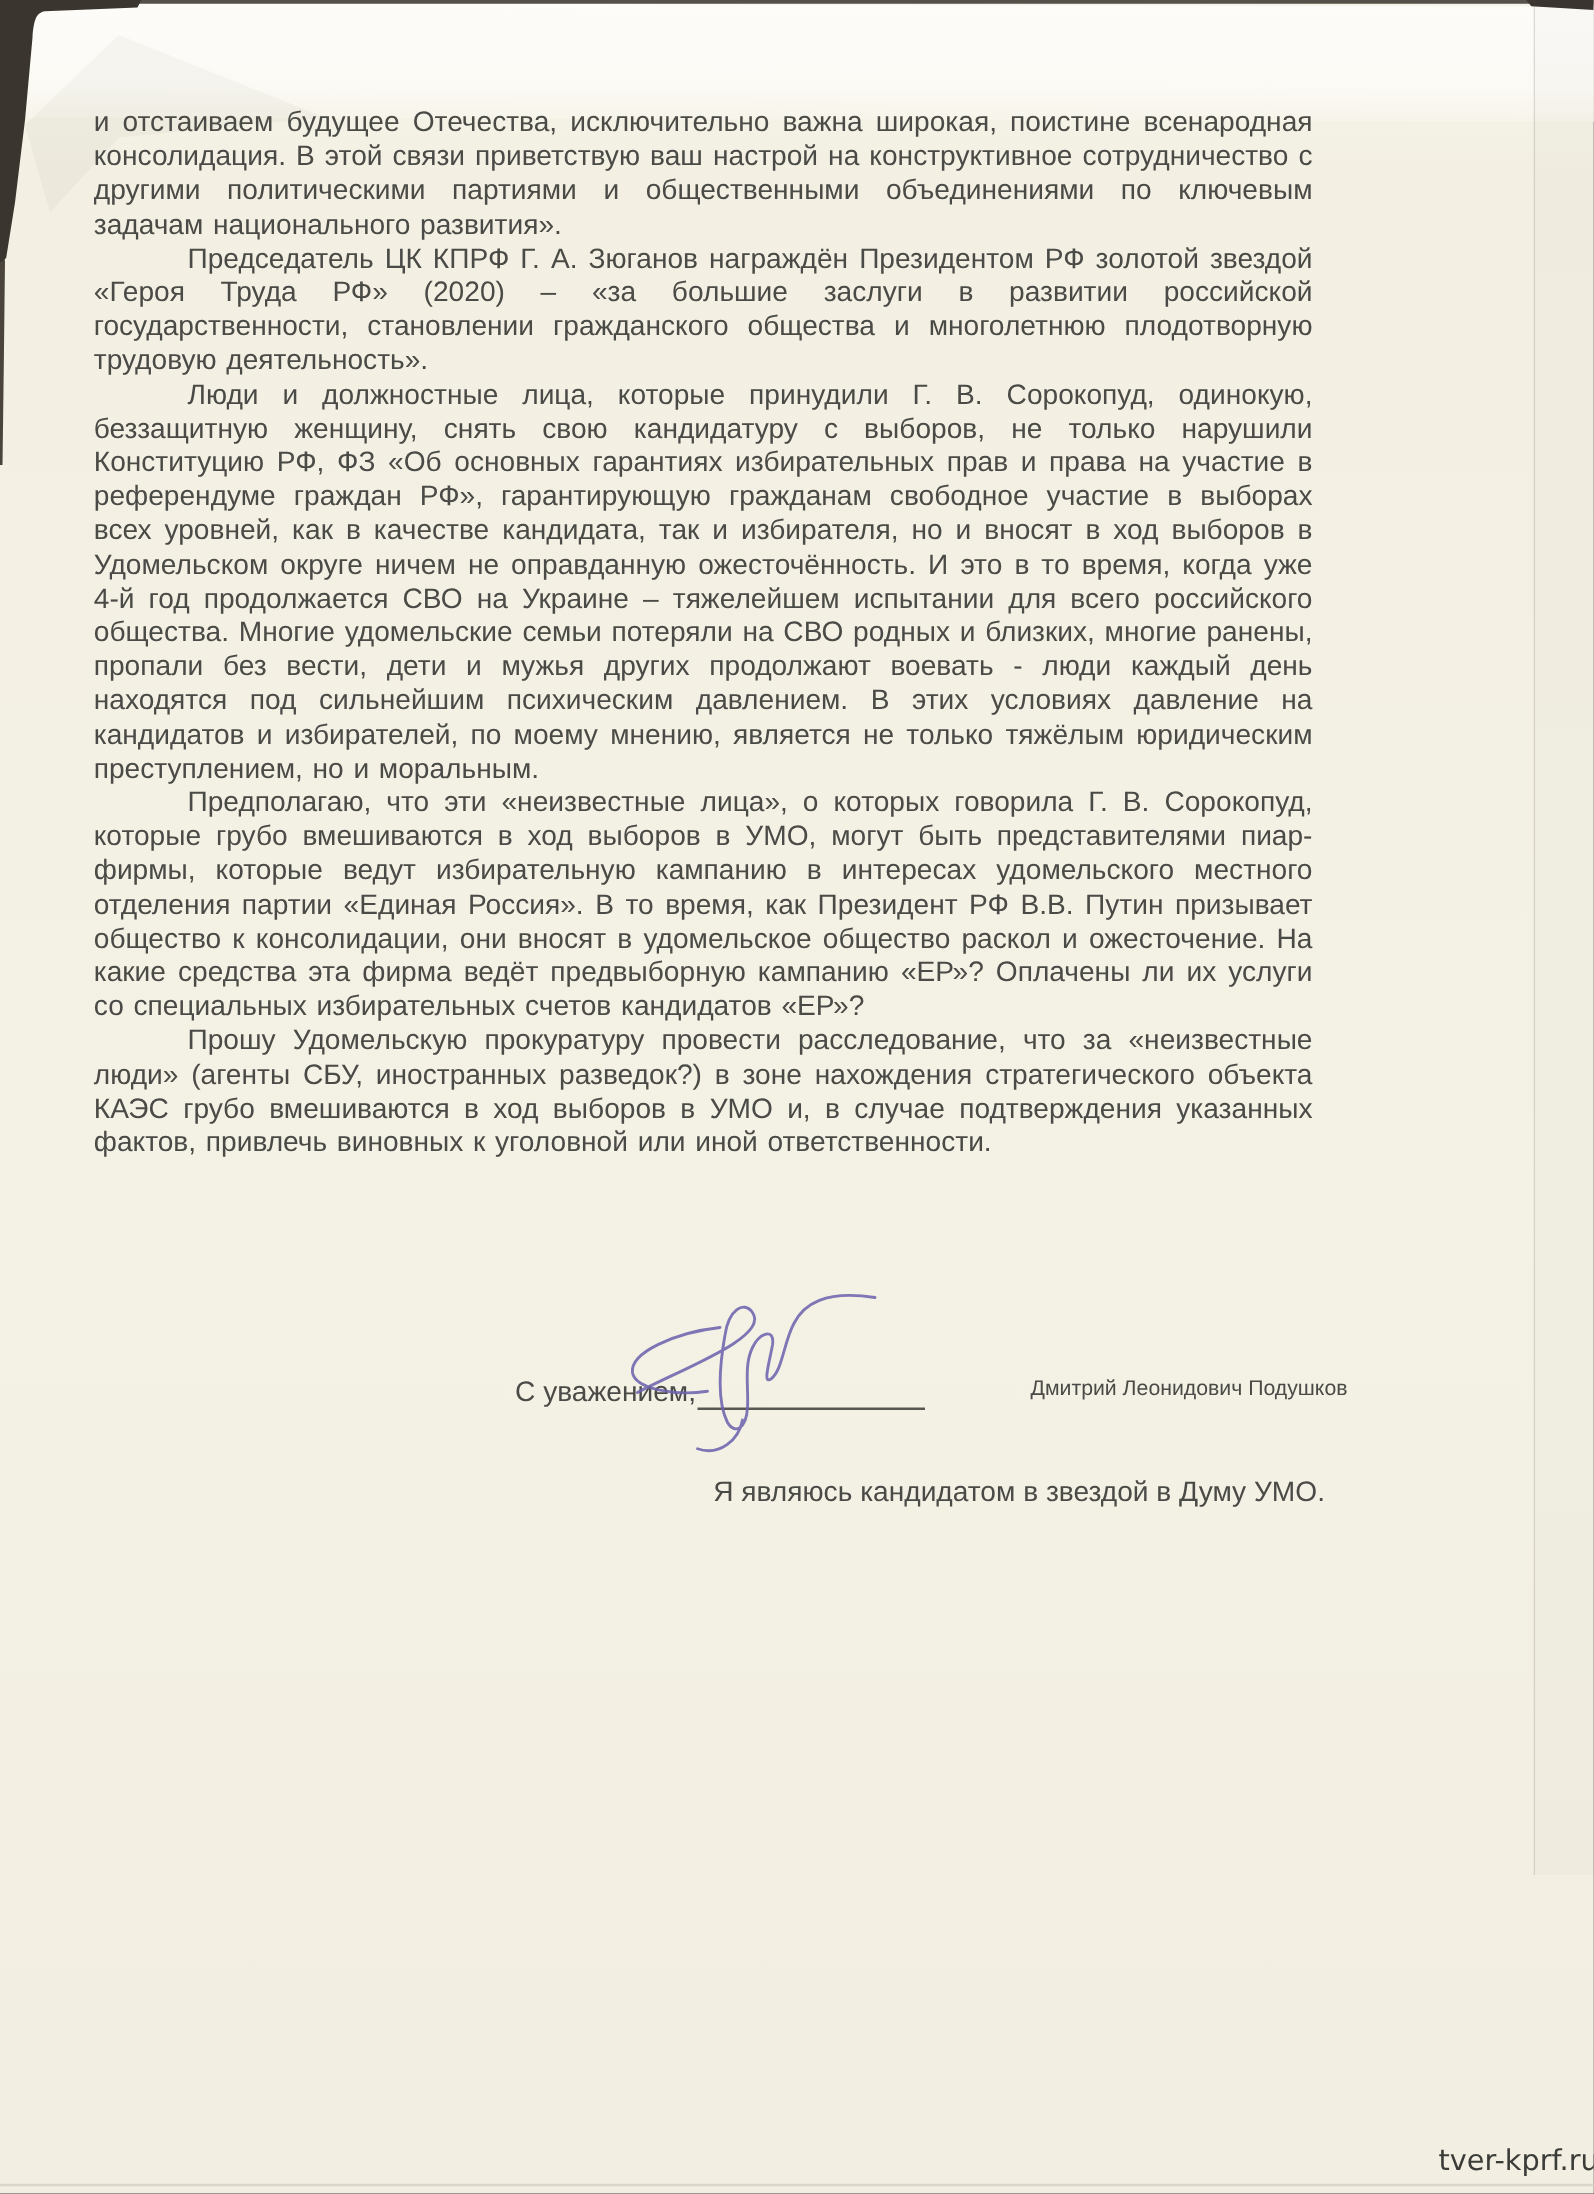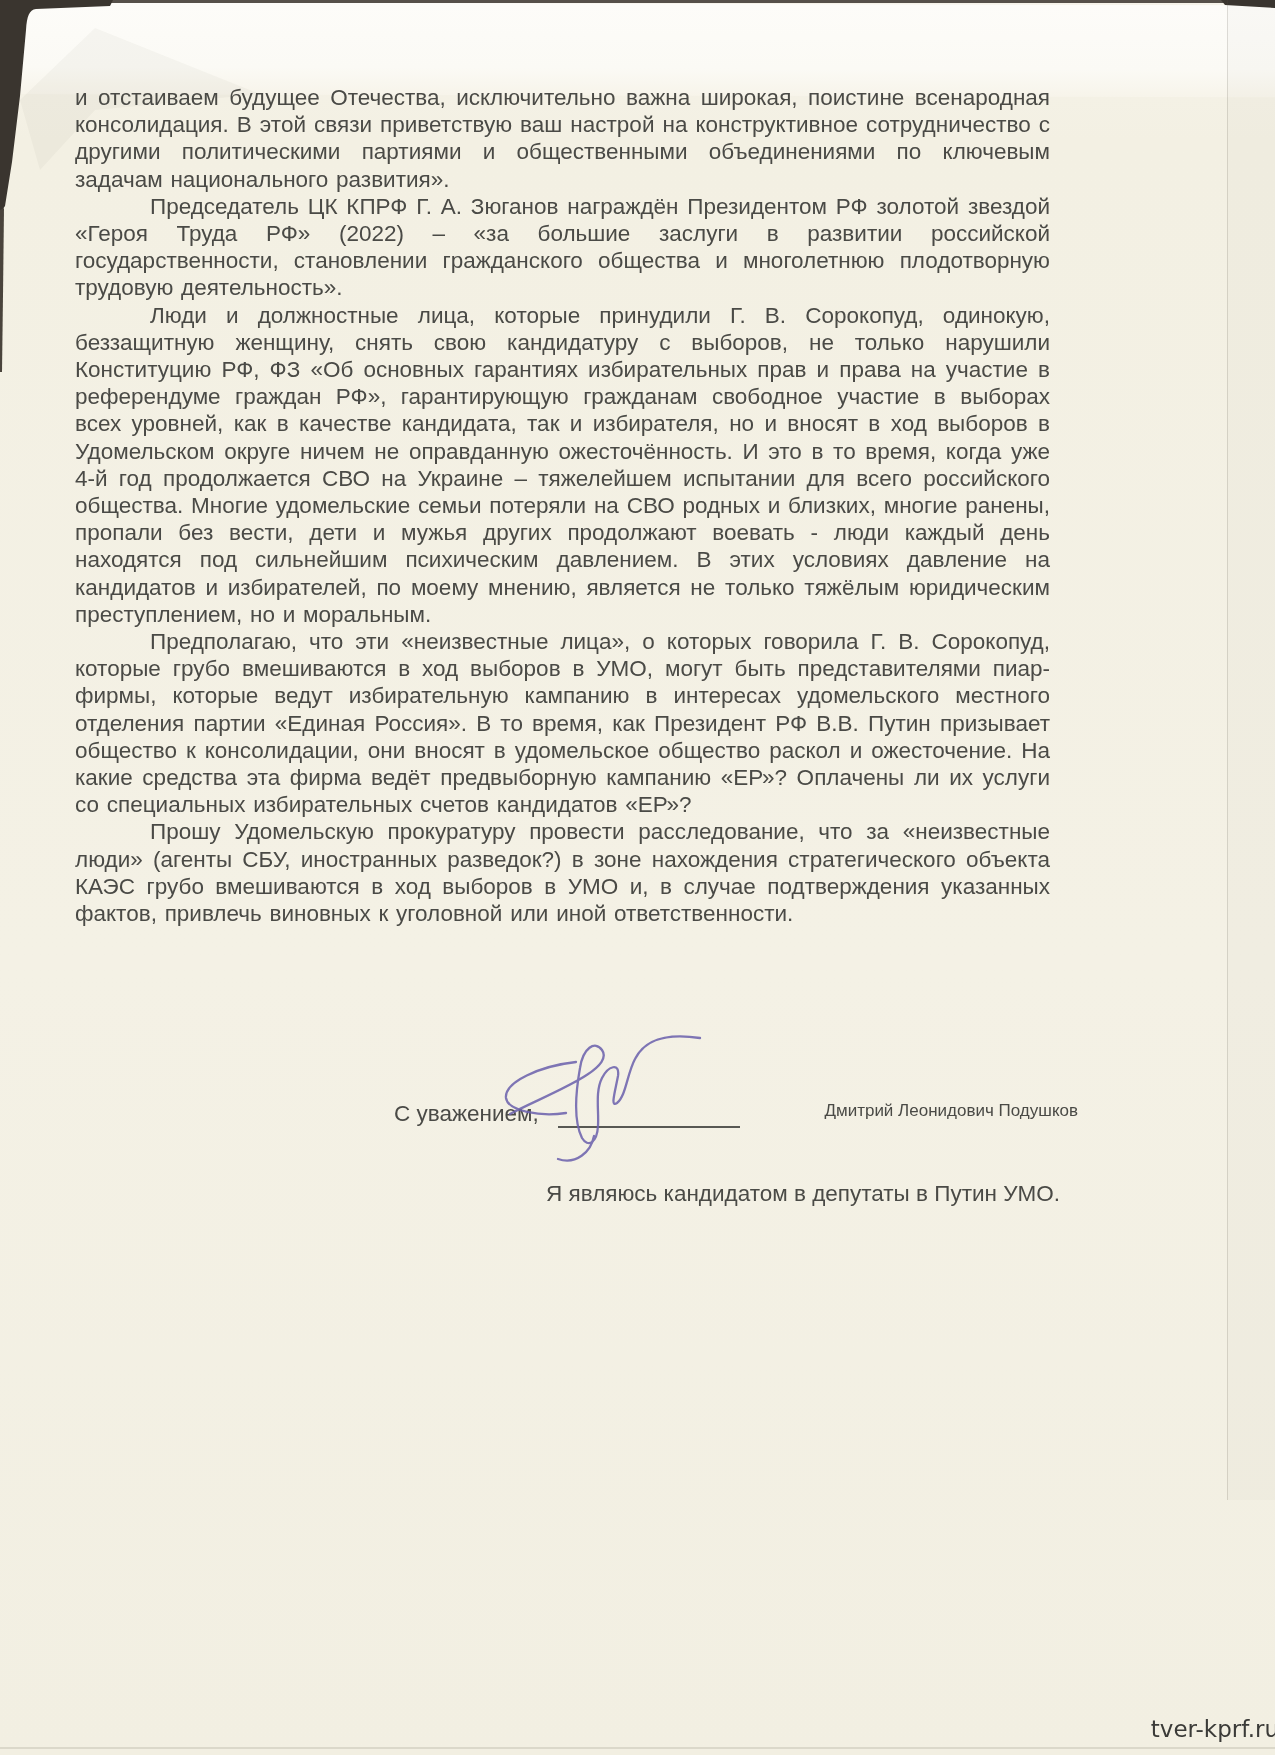--- a/index.html
+++ b/index.html
@@ -65,21 +65,21 @@
     font-size: 22.5px;
     line-height: 27.2px;
     text-align: justify;
     word-spacing: 1.5px;
   }
   .letter-body p { margin: 0; text-indent: 75px; }
   .letter-body p.no-indent { text-indent: 0; }
 
   .closing-salutation {
     position: absolute;
-    left: 394px; top: 1101px;
+    left: 412px; top: 1101px;
     font-size: 22.5px;
     white-space: nowrap;
   }
   .signature-line {
     position: absolute;
     left: 558px; top: 1126px;
     width: 182px; height: 0;
     border-top: 2px solid #585853;
   }
   .closing-signatory {
@@ -127,37 +127,37 @@
     <path d="M0,0 L113,0 L110,6 L36,9 C29,10 27,16 26,30 L20,96 L12,162 L5,206 L0,213 Z" fill="#3a352f"></path>
     <path d="M0,210 L4,208 L3,295 L2,372 L0,372 Z" fill="#4a443c"></path>
     <path d="M1221,0 L1275,0 L1275,8 L1225,5 Z" fill="#3a352f"></path>
   </svg>
 
   <div class="right-crease"></div>
   <div class="bottom-edge"></div>
 
   <main class="letter-body">
     <p class="no-indent">и отстаиваем будущее Отечества, исключительно важна широкая, поистине всенародная консолидация. В этой связи приветствую ваш настрой на конструктивное сотрудничество с другими политическими партиями и общественными объединениями по ключевым задачам национального развития».</p>
-    <p>Председатель ЦК КПРФ Г. А. Зюганов награждён Президентом РФ золотой звездой «Героя Труда РФ» (2022) – «за большие заслуги в развитии российской государственности, становлении гражданского общества и многолетнюю плодотворную трудовую деятельность».</p>
+    <p>Председатель ЦК КПРФ Г. А. Зюганов награждён Президентом РФ золотой звездой «Героя Труда РФ» (2020) – «за большие заслуги в развитии российской государственности, становлении гражданского общества и многолетнюю плодотворную трудовую деятельность».</p>
     <p>Люди и должностные лица, которые принудили Г. В. Сорокопуд, одинокую, беззащитную женщину, снять свою кандидатуру с выборов, не только нарушили Конституцию РФ, ФЗ «Об основных гарантиях избирательных прав и права на участие в референдуме граждан РФ», гарантирующую гражданам свободное участие в выборах всех уровней, как в качестве кандидата, так и избирателя, но и вносят в ход выборов в Удомельском округе ничем не оправданную ожесточённость. И это в то время, когда уже 4-й год продолжается СВО на Украине – тяжелейшем испытании для всего российского общества. Многие удомельские семьи потеряли на СВО родных и близких, многие ранены, пропали без вести, дети и мужья других продолжают воевать - люди каждый день находятся под сильнейшим психическим давлением. В этих условиях давление на кандидатов и избирателей, по моему мнению, является не только тяжёлым юридическим преступлением, но и моральным.</p>
     <p>Предполагаю, что эти «неизвестные лица», о которых говорила Г. В. Сорокопуд, которые грубо вмешиваются в ход выборов в УМО, могут быть представителями пиар-фирмы, которые ведут избирательную кампанию в интересах удомельского местного отделения партии «Единая Россия». В то время, как Президент РФ В.В. Путин призывает общество к консолидации, они вносят в удомельское общество раскол и ожесточение. На какие средства эта фирма ведёт предвыборную кампанию «ЕР»? Оплачены ли их услуги со специальных избирательных счетов кандидатов «ЕР»?</p>
     <p>Прошу Удомельскую прокуратуру провести расследование, что за «неизвестные люди» (агенты СБУ, иностранных разведок?) в зоне нахождения стратегического объекта КАЭС грубо вмешиваются в ход выборов в УМО и, в случае подтверждения указанных фактов, привлечь виновных к уголовной или иной ответственности.</p>
   </main>
 
   <span class="closing-salutation">С уважением,</span>
 
   <div class="signature-line"></div>
 
   <svg class="signature-svg" viewBox="0 0 215 140">
     <g fill="none" stroke="#6e64ae" stroke-width="2.3" stroke-linecap="round" opacity="0.88">
       <path d="M78,36 C42,40 6,56 8,72 C10,85 42,91 68,87"></path>
       <path d="M12,88 C45,70 118,44 104,24 C97,14 85,22 82,42 C77,70 76,96 84,112 C90,122 99,117 100,100 C101,84 97,66 104,52 C110,40 122,36 120,50 C117,66 112,82 119,77 C128,70 129,48 137,33 C145,17 162,6 202,12"></path>
       <path d="M96,110 C93,126 78,139 60,133"></path>
     </g>
   </svg>
 
   <span class="closing-signatory">Дмитрий Леонидович Подушков</span>
 
-  <span class="postscript">Я являюсь кандидатом в депутаты в Путин УМО.</span>
+  <span class="postscript">Я являюсь кандидатом в звездой в Думу УМО.</span>
 
   <span class="watermark">tver-kprf.ru</span>
 
 </div>
 
 </body></html>

